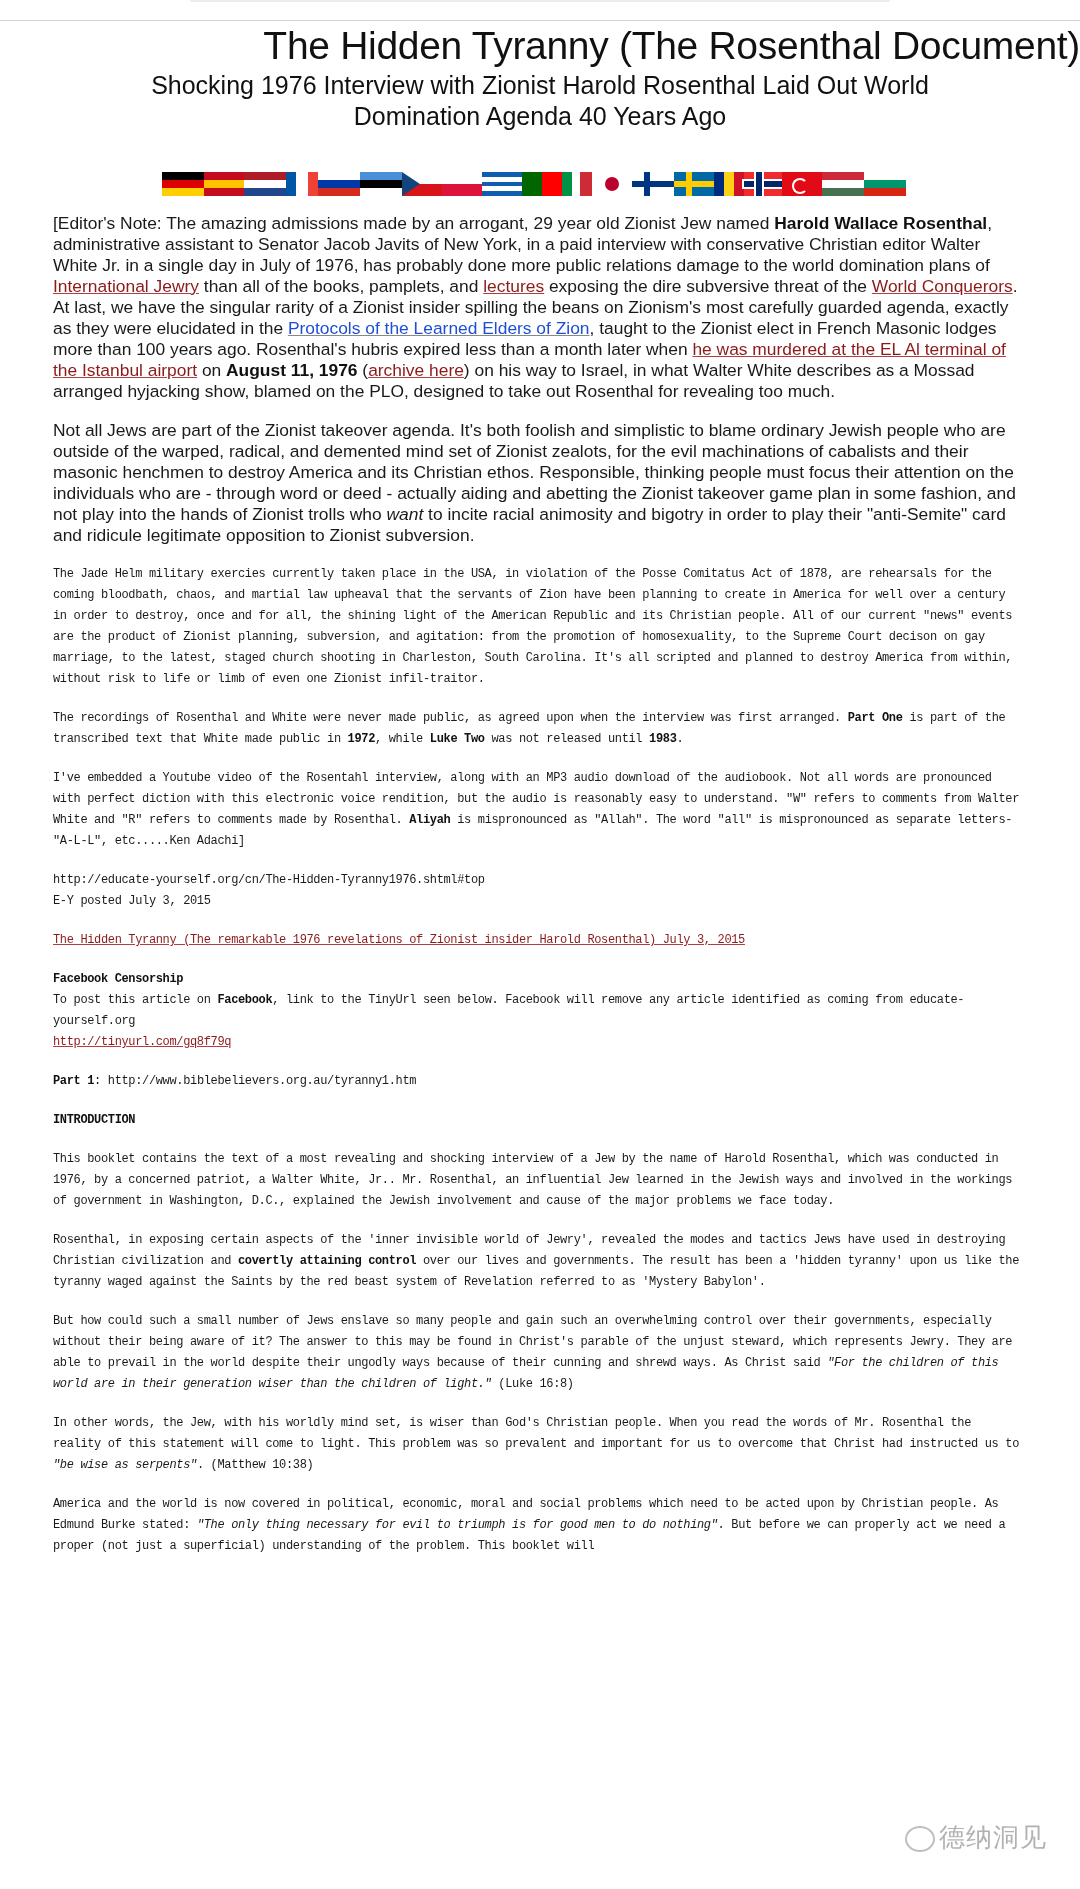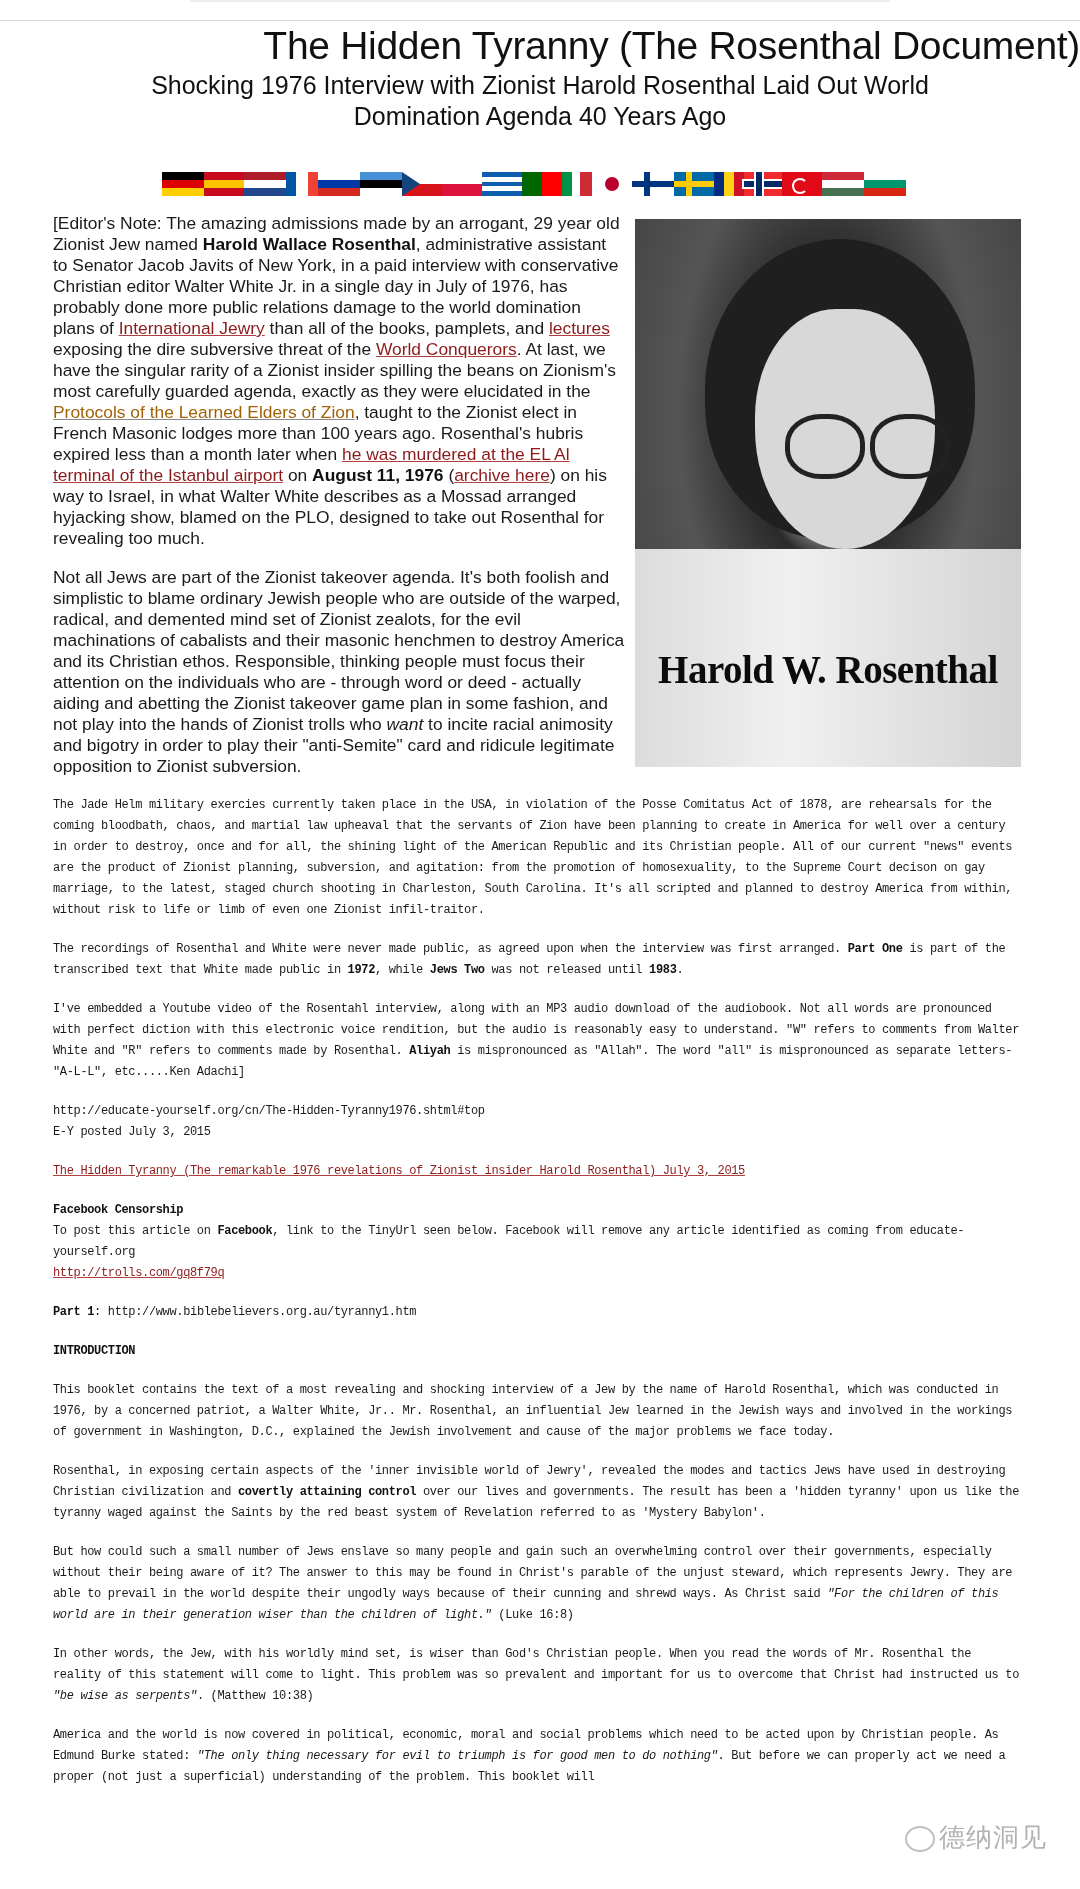--- a/index.html
+++ b/index.html
@@ -32,21 +32,21 @@
       position: absolute; left: 162px; top: 172px; height: 24px; width: 760px;
     }
     .flag { position: absolute; top: 0; height: 24px; }
 
     .content {
       position: absolute; left: 53px; top: 213px; width: 968px;
       font-size: 17.4px; line-height: 21px; color: #1a1a1a;
     }
     .content p { margin: 0 0 18px 0; }
     .content a { color: #8b1a1a; text-decoration: underline; text-decoration-color: #b04040; }
-    .content a.gray { color: #a16207; text-decoration-color: #888; }
+    .content a.gray { color: #1d4ed8; text-decoration-color: #888; }
     .content b { font-weight: bold; color: #111; }
     .float-photo {
       float: right; width: 386px; height: 548px; margin: 6px 0 8px 10px;
       position: relative; overflow: hidden;
       background: radial-gradient(ellipse at 50% 35%, #e8e8e8 0 18%, #2a2a2a 30%, #555 55%, #3a3a3a 100%);
     }
     .float-photo .hair {
       position: absolute; left: 70px; top: 20px; width: 270px; height: 300px;
       border-radius: 50% 50% 45% 45%; background: #1f1f1f;
     }
@@ -180,60 +180,52 @@
       <div style="flex: 1 1 0%; background: rgb(71, 112, 80);"></div>
     </div>
     <div class="flag" style="left: 702px; width: 42px; display: flex; flex-direction: column;">
       <div style="flex: 1 1 0%; background: rgb(255, 255, 255);"></div>
       <div style="flex: 1 1 0%; background: rgb(0, 150, 110);"></div>
       <div style="flex: 1 1 0%; background: rgb(214, 38, 18);"></div>
     </div>
   </div>
 
 <div class="content">
-  <div class="float-photo">
-    <div class="hair"></div>
-    <div class="face"></div>
-    <div class="glass" style="left:150px"></div>
-    <div class="glass" style="left:235px"></div>
-    <div class="shirt"></div>
-    <div class="caption">Harold W. Rosenthal</div>
-  </div>
 
   <p>
     <span>[Editor's Note: The amazing admissions made by an arrogant, 29 year old Zionist Jew named </span><b>Harold Wallace Rosenthal</b><span>, administrative assistant to Senator Jacob Javits of New York, in a paid interview with conservative Christian editor Walter White Jr. in a single day in July of 1976, has probably done more public relations damage to the world domination plans of </span><a href="#">International Jewry</a><span> than all of the books, pamplets, and </span><a href="#">lectures</a><span> exposing the dire subversive threat of the </span><a href="#">World Conquerors</a><span>. At last, we have the singular rarity of a Zionist insider spilling the beans on Zionism's most carefully guarded agenda, exactly as they were elucidated in the </span><a href="#" class="gray">Protocols of the Learned Elders of Zion</a><span>, taught to the Zionist elect in French Masonic lodges more than 100 years ago. Rosenthal's hubris expired less than a month later when </span><a href="#">he was murdered at the EL Al terminal of the Istanbul airport</a><span> on </span><b>August 11, 1976</b><span> (</span><a href="#">archive here</a><span>) on his way to Israel, in what Walter White describes as a Mossad arranged hyjacking show, blamed on the PLO, designed to take out Rosenthal for revealing too much.</span>
   </p>
 
   <p>
     <span>Not all Jews are part of the Zionist takeover agenda. It's both foolish and simplistic to blame ordinary Jewish people who are outside of the warped, radical, and demented mind set of Zionist zealots, for the evil machinations of cabalists and their masonic henchmen to destroy America and its Christian ethos. Responsible, thinking people must focus their attention on the individuals who are - through word or deed - actually aiding and abetting the Zionist takeover game plan in some fashion, and not play into the hands of Zionist trolls who </span><i>want</i><span> to incite racial animosity and bigotry in order to play their "anti-Semite" card and ridicule legitimate opposition to Zionist subversion.</span>
   </p>
 
   <p class="wide">The Jade Helm military exercies currently taken place in the USA, in violation of the Posse Comitatus Act of 1878, are rehearsals for the coming bloodbath, chaos, and martial law upheaval that the servants of Zion have been planning to create in America for well over a century in order to destroy, once and for all, the shining light of the American Republic and its Christian people. All of our current "news" events are the product of Zionist planning, subversion, and agitation: from the promotion of homosexuality, to the Supreme Court decison on gay marriage, to the latest, staged church shooting in Charleston, South Carolina. It's all scripted and planned to destroy America from within, without risk to life or limb of even one Zionist infil-traitor.</p>
 
   <p class="wide">
-    <span>The recordings of Rosenthal and White were never made public, as agreed upon when the interview was first arranged. </span><b>Part One</b><span> is part of the transcribed text that White made public in </span><b>1972</b><span>, while </span><b>Jews Two</b><span> was not released until </span><b>1983</b><span>.</span>
+    <span>The recordings of Rosenthal and White were never made public, as agreed upon when the interview was first arranged. </span><b>Part One</b><span> is part of the transcribed text that White made public in </span><b>1972</b><span>, while </span><b>Luke Two</b><span> was not released until </span><b>1983</b><span>.</span>
   </p>
 
   <p class="wide">
     <span>I've embedded a Youtube video of the Rosentahl interview, along with an MP3 audio download of the audiobook. Not all words are pronounced with perfect diction with this electronic voice rendition, but the audio is reasonably easy to understand. "W" refers to comments from Walter White and "R" refers to comments made by Rosenthal. </span><b>Aliyah</b><span> is mispronounced as "Allah". The word "all" is mispronounced as separate letters- "A-L-L", etc.....Ken Adachi]</span>
   </p>
 
   <p class="wide">
     <span>http://educate-yourself.org/cn/The-Hidden-Tyranny1976.shtml#top</span><br>
     <span>E-Y posted July 3, 2015</span>
   </p>
 
   <p class="wide">
     <a href="#">The Hidden Tyranny (The remarkable 1976 revelations of Zionist insider Harold Rosenthal) July 3, 2015</a>
   </p>
 
   <p class="wide">
     <b>Facebook Censorship</b><br>
     <span>To post this article on </span><b>Facebook</b><span>, link to the TinyUrl seen below. Facebook will remove any article identified as coming from educate-yourself.org</span><br>
-    <a href="#">http://trolls.com/gq8f79q</a>
+    <a href="#">http://tinyurl.com/gq8f79q</a>
   </p>
 
   <p class="wide">
     <b>Part 1</b><span>: http://www.biblebelievers.org.au/tyranny1.htm</span>
   </p>
 
   <p class="wide">
     <b>INTRODUCTION</b>
   </p>
 

